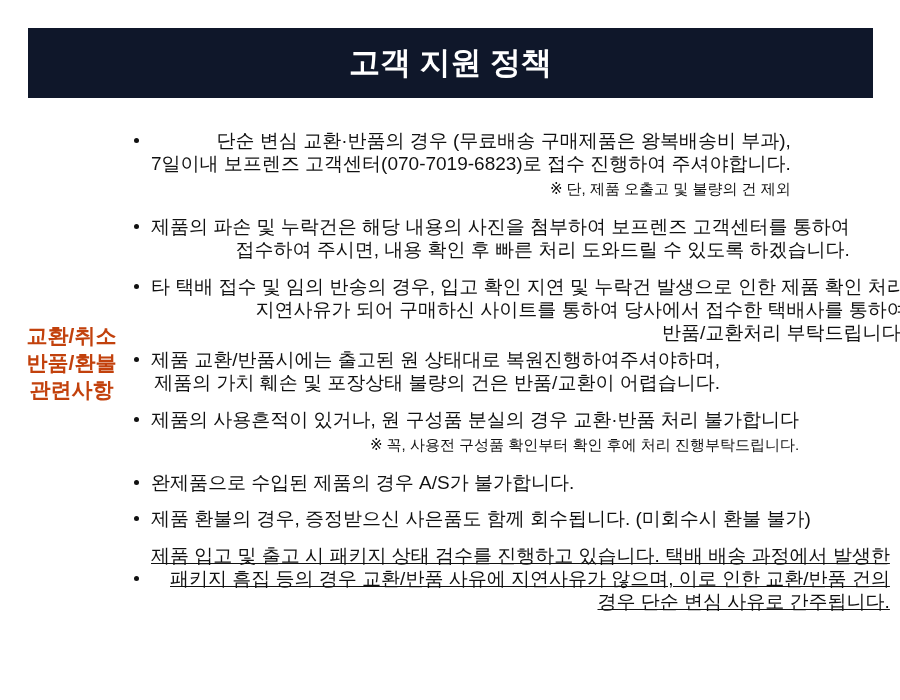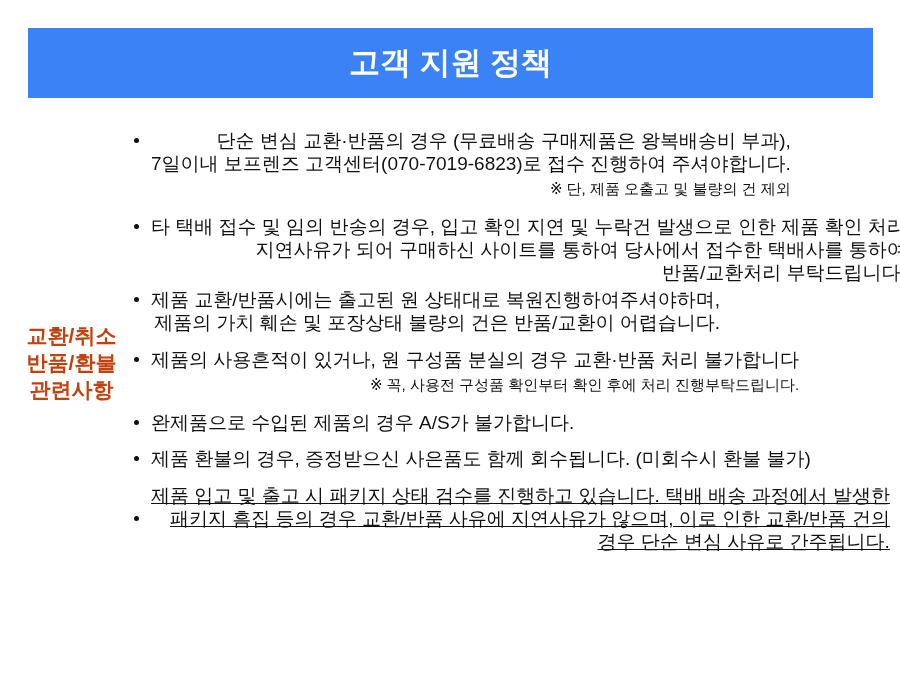--- a/index.html
+++ b/index.html
@@ -14,21 +14,21 @@
     -webkit-font-smoothing: antialiased;
   }
 
   
   .header-bar {
     position: absolute;
     left: 28px;
     right: 27px;
     top: 28px;
     height: 70px;
-    background: #3b82f6;
+    background: #0f172a;
     display: flex;
     align-items: center;
     justify-content: center;
   }
   .header-title {
     color: #ffffff;
     font-size: 31px;
     font-weight: 700;
     letter-spacing: 0px;
     white-space: nowrap;
@@ -106,20 +106,27 @@
 
   <div class="policy-item">
     <span class="dot"></span>
     <div class="item-lines">
       <div class="line">단순 변심 교환·반품의 경우 (무료배송 구매제품은 왕복배송비 부과),</div>
       <div class="line">7일이내 보프렌즈 고객센터(070-7019-6823)로 접수 진행하여 주셔야합니다.</div>
       <div class="note">※ 단, 제품 오출고 및 불량의 건 제외</div>
     </div>
   </div>
 
+  <div class="policy-item">
+    <span class="dot"></span>
+    <div class="item-lines">
+      <div class="line">제품의 파손 및 누락건은 해당 내용의 사진을 첨부하여 보프렌즈 고객센터를 통하여</div>
+      <div class="line">접수하여 주시면, 내용 확인 후 빠른 처리 도와드릴 수 있도록 하겠습니다.</div>
+    </div>
+  </div>
 
   <div class="policy-item gap-lg">
     <span class="dot"></span>
     <div class="item-lines">
       <div class="line">타 택배 접수 및 임의 반송의 경우, 입고 확인 지연 및 누락건 발생으로 인한 제품 확인 처리</div>
       <div class="line">지연사유가 되어 구매하신 사이트를 통하여 당사에서 접수한 택배사를 통하여</div>
       <div class="line">반품/교환처리 부탁드립니다.</div>
     </div>
   </div>
 

